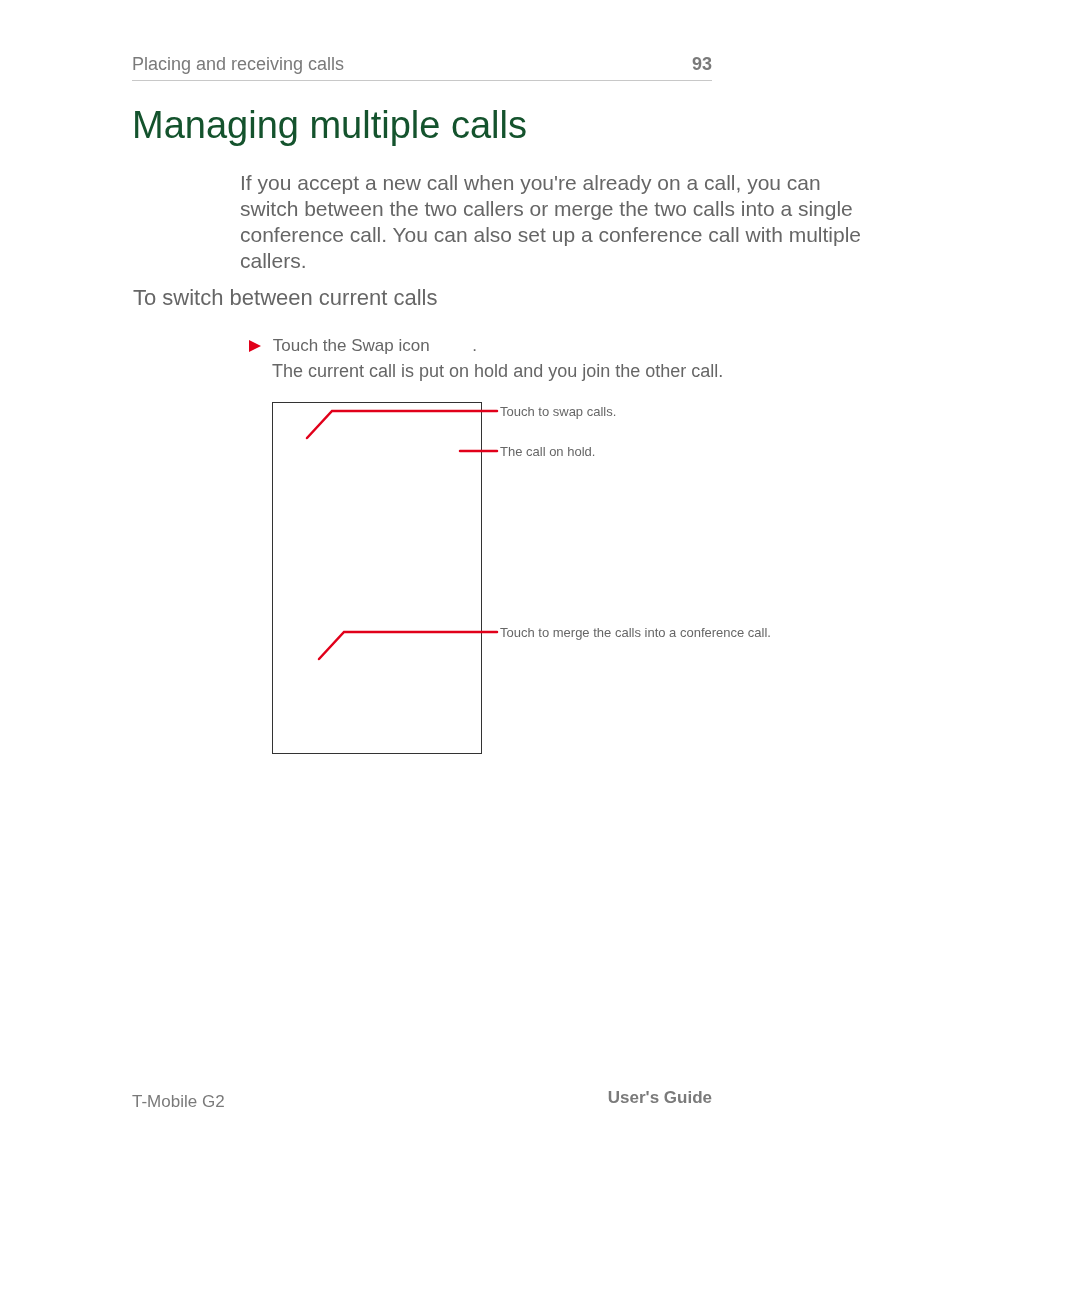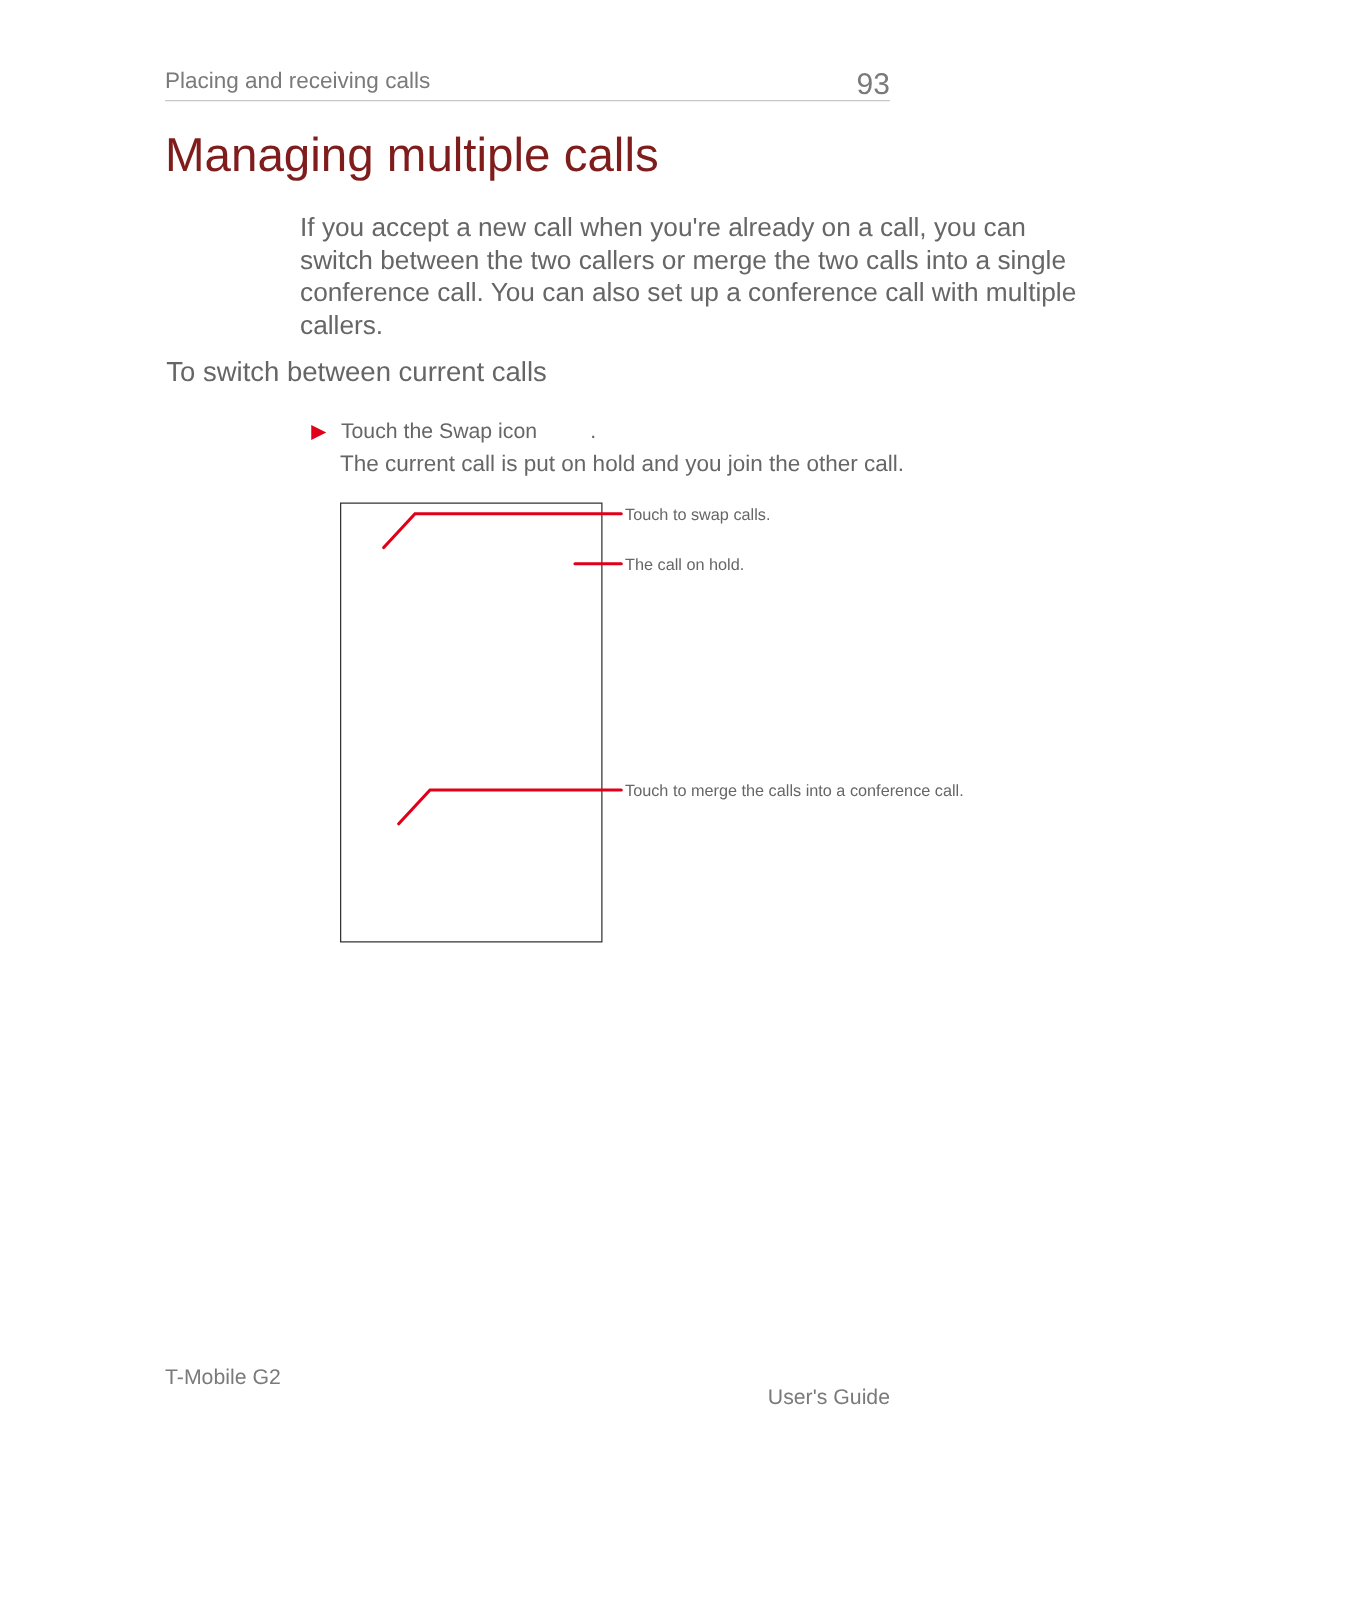--- a/index.html
+++ b/index.html
@@ -22,39 +22,39 @@
     left: 132px;
     right: 200px;
     font-size: 18px;
     color: #7a7a7a;
     font-weight: 300;
   }
   .page-number {
     position: absolute;
     top: 54px;
     right: 204px;
-    font-size: 24px;
+    font-size: 18px;
     color: #7a7a7a;
-    font-weight: 400;
+    font-weight: 700;
     text-align: right;
   }
   .hr-top {
     position: absolute;
     top: 80px;
     left: 132px;
     right: 204px;
     border-top: 1px solid #c8c8c8;
   }
   h1.title {
     position: absolute;
     top: 104px;
     left: 132px;
     font-size: 38px;
     font-weight: 300;
-    color: #7f1d1d;
+    color: #14532d;
     margin: 0;
     text-align: right;
   }
   .intro {
     position: absolute;
     top: 170px;
     left: 240px;
     width: 636px;
     font-size: 21px;
     line-height: 26px;
@@ -129,25 +129,25 @@
   .footer-left {
     position: absolute;
     bottom: 184px;
     left: 132px;
     font-size: 17px;
     color: #7a7a7a;
     font-weight: 300;
   }
   .footer-right {
     position: absolute;
-    bottom: 168px;
+    bottom: 188px;
     right: 204px;
     font-size: 17px;
     color: #7a7a7a;
-    font-weight: 400;
+    font-weight: 700;
     text-align: right;
   }
 </style>
 </head>
 <body>
 
 <div class="page">
 
   <div class="header">Placing and receiving calls</div>
   <div class="page-number">93</div>

